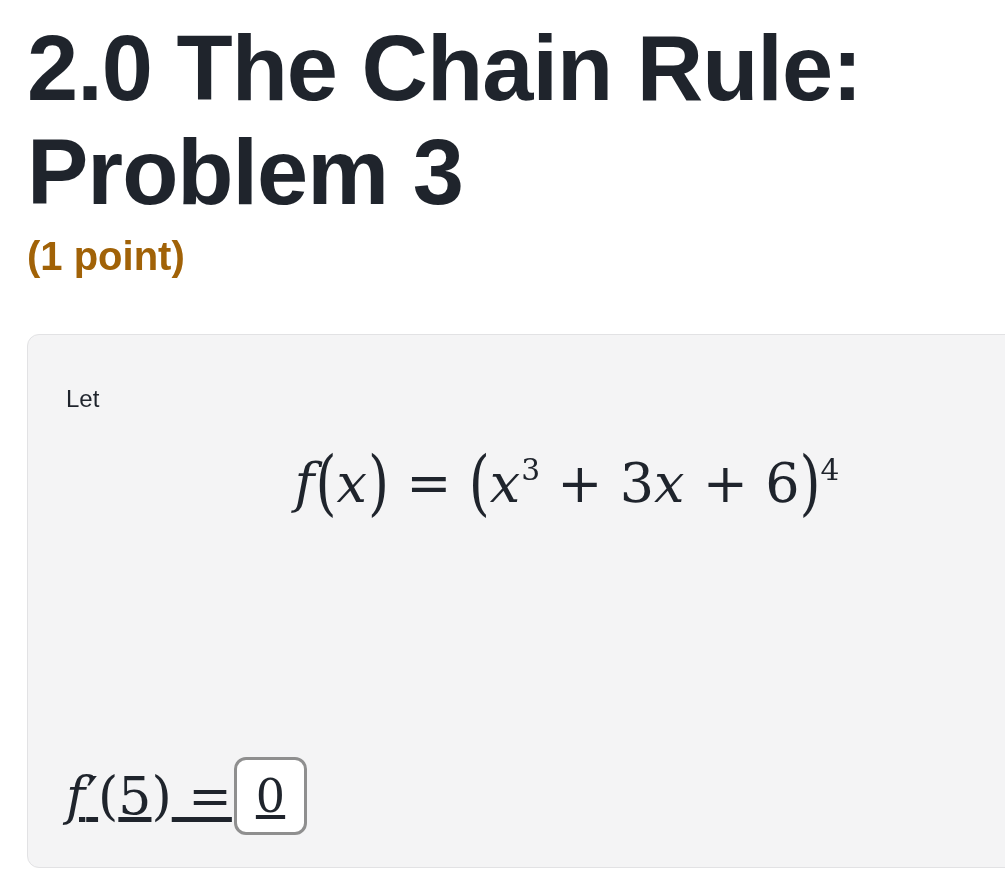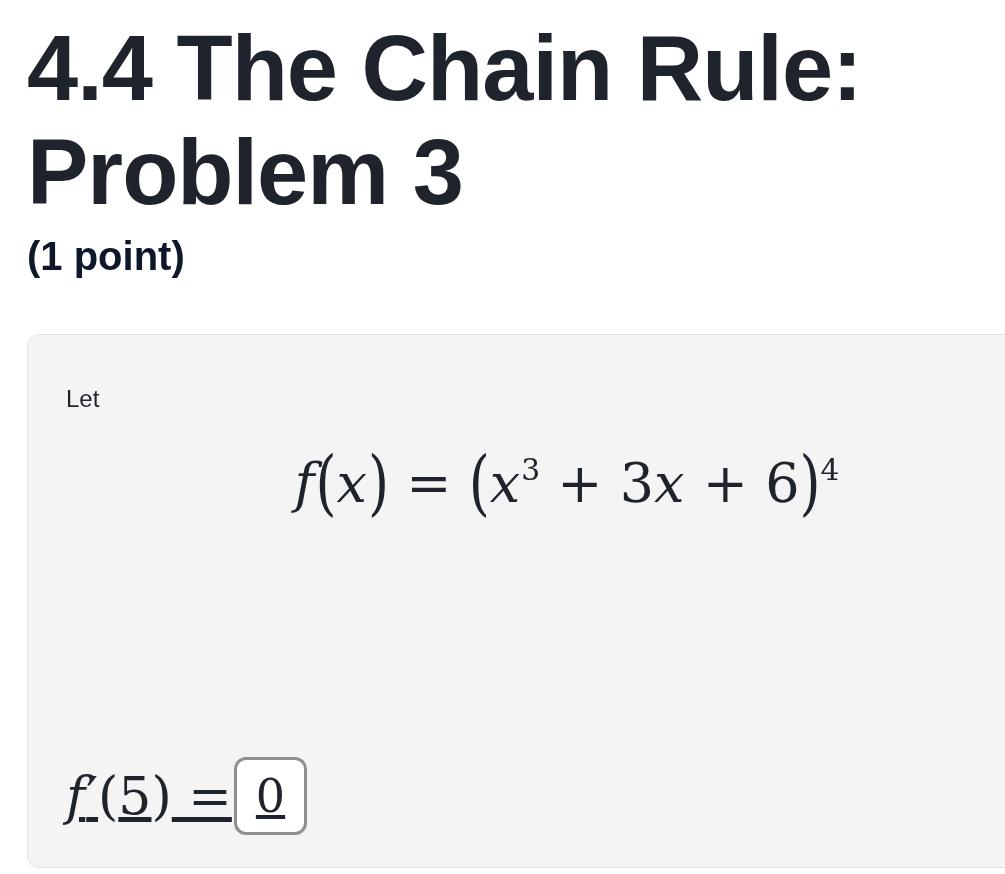--- a/index.html
+++ b/index.html
@@ -20,21 +20,21 @@
     font-weight: 700;
     line-height: 104px;
     letter-spacing: -1px;
     color: #1f242c;
   }
   .points {
     margin: 10px 27px 0 27px;
     font-size: 40px;
     font-weight: 700;
     line-height: 44px;
-    color: #0f172a;
+    color: #a16207;
   }
 
   
   .problem-box {
     position: relative;
     box-sizing: border-box;
     margin: 56px 0 0 27px;
     width: 1080px;
     height: 534px;
     background: #f4f4f5;
@@ -100,21 +100,21 @@
     border-radius: 12px;
     justify-content: center;
     font-size: 46px;
   }
 </style>
 </head>
 <body>
 
 <main>
 
-  <h1 class="page-title">4.4 The Chain Rule: Problem 3</h1>
+  <h1 class="page-title">2.0 The Chain Rule: Problem 3</h1>
 
   <p class="points">(1 point)</p>
 
   <section class="problem-box">
 
     <div class="intro">Let</div>
 
     <div class="eq-main m"><i>f</i><span class="paren">(</span><i>x</i><span class="paren">)</span> = <span class="paren">(</span><i>x</i><sup>3</sup> + 3<i>x</i> + 6<span class="paren">)</span><sup>4</sup></div>
 
     <div class="answer-row first">

